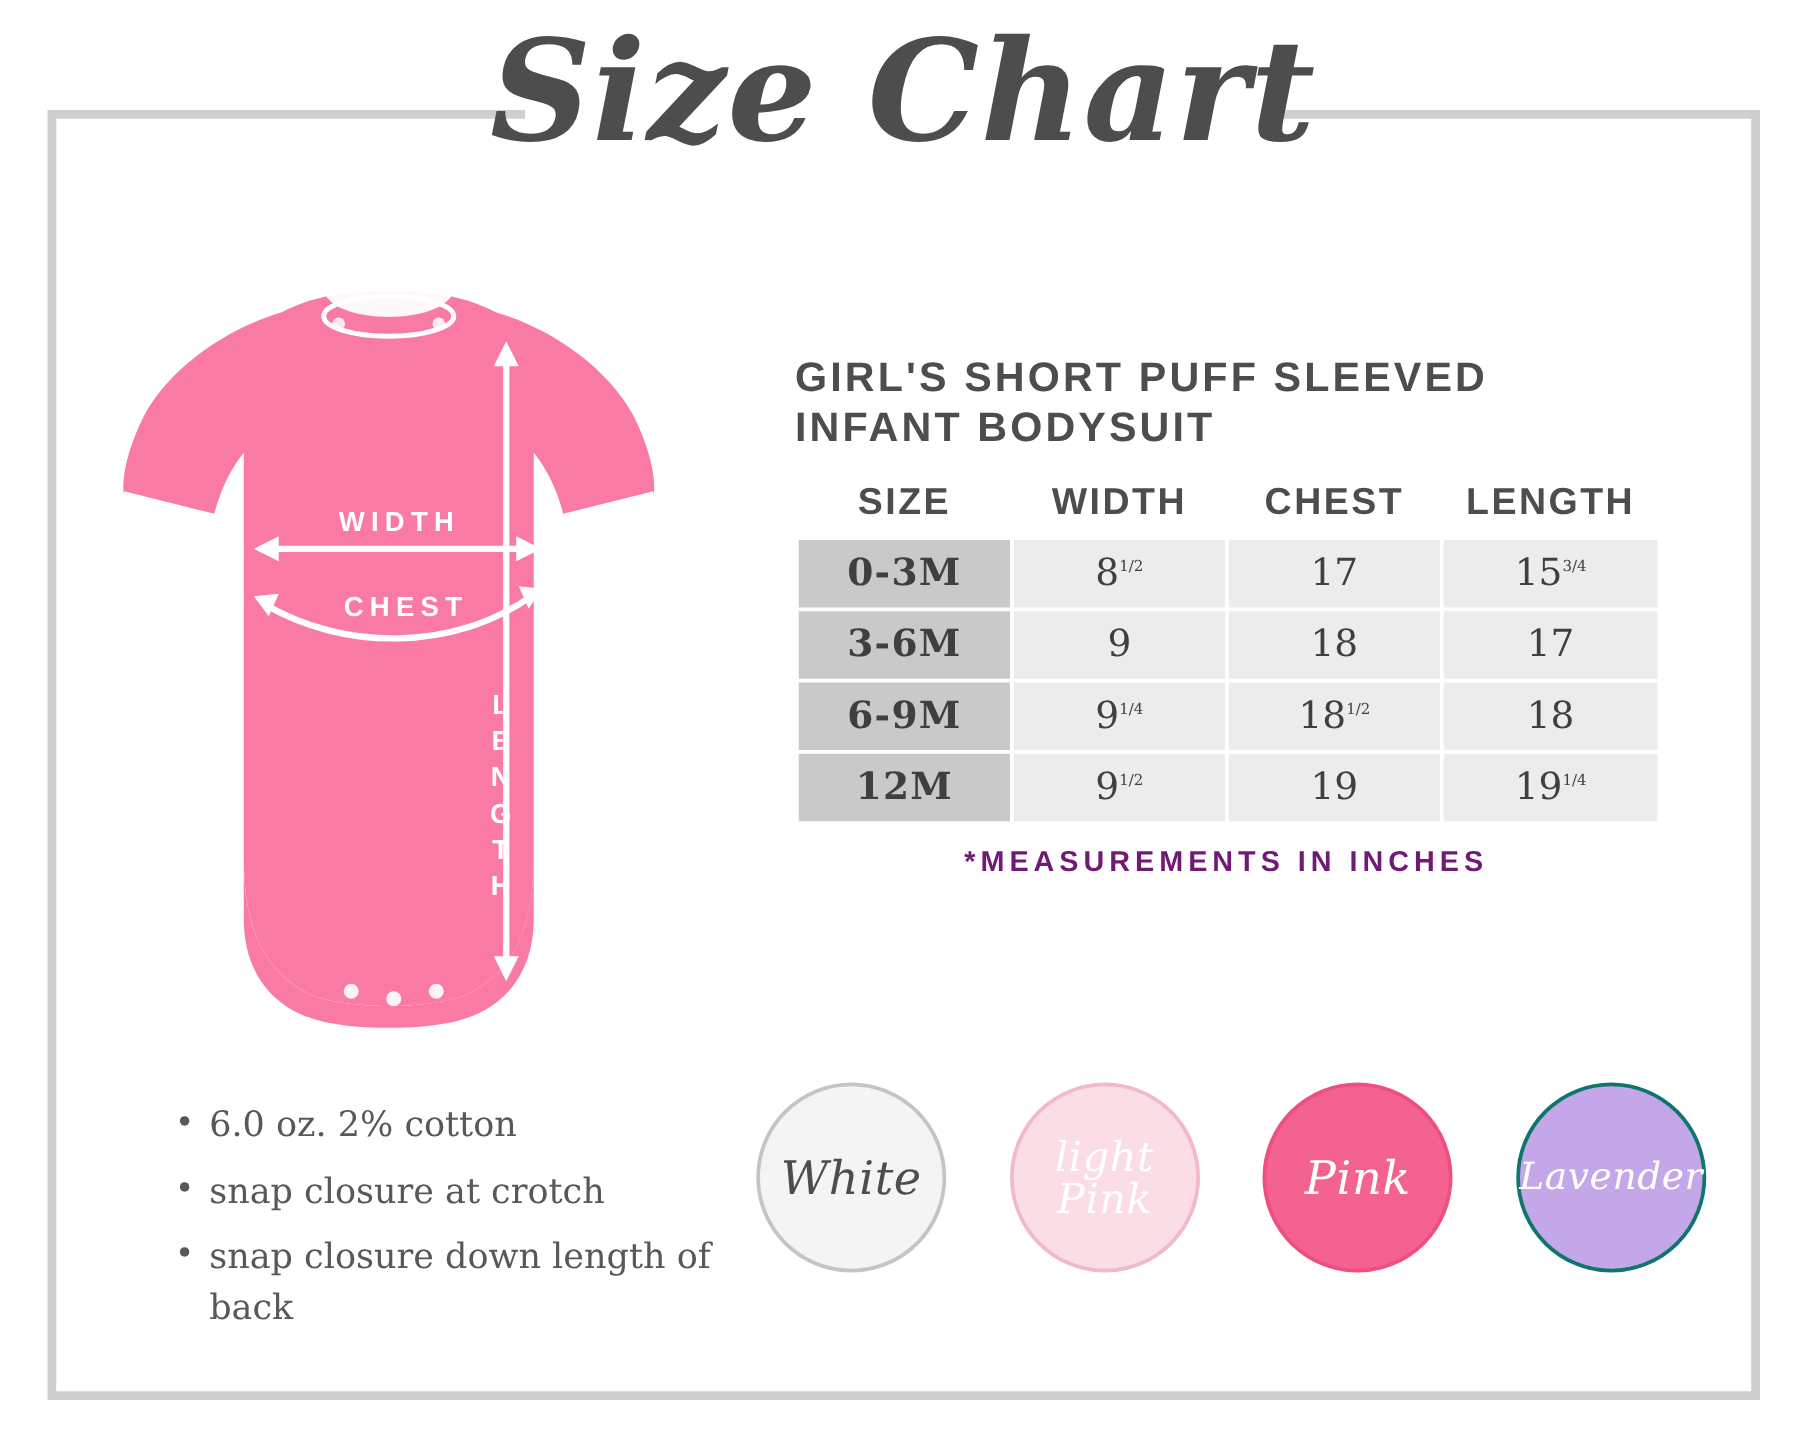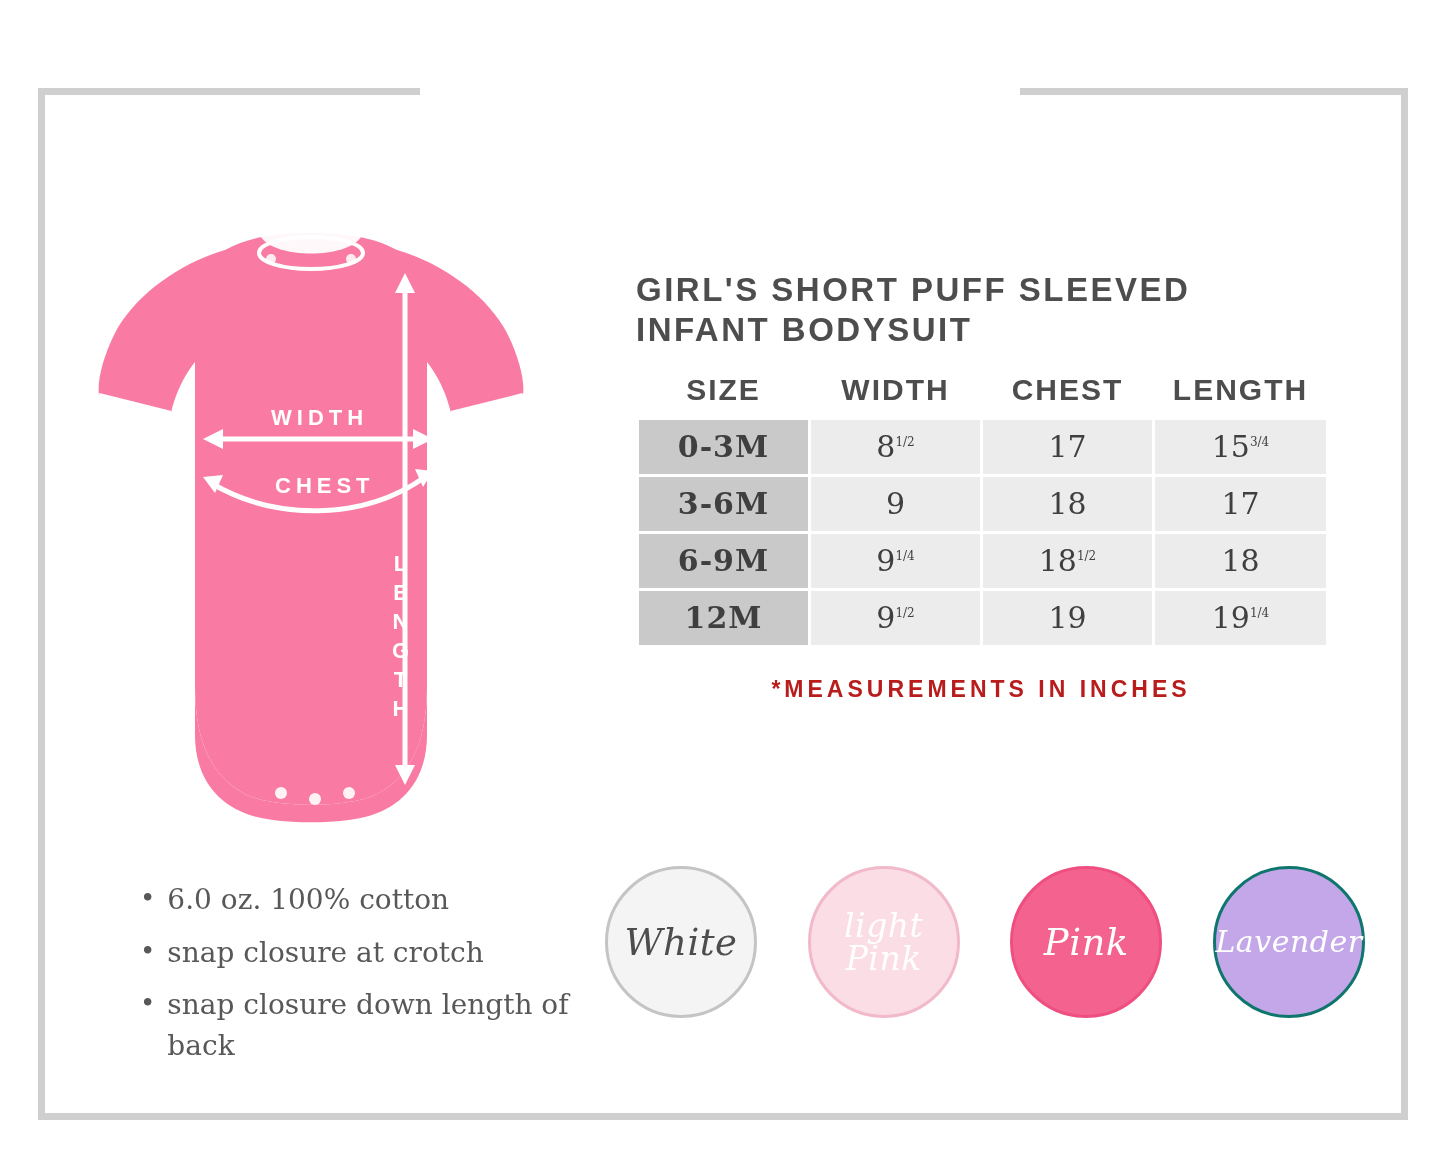--- a/index.html
+++ b/index.html
@@ -89,21 +89,21 @@
   .bullets .dot {
     flex: 0 0 auto;
     margin-right: 12px;
     font-size: 26px;
     line-height: 1.45;
   }
 
   
   .right-col {
     position: absolute;
-    left: 636px; top: 270px;
+    left: 636px; top: 282px;
     width: 690px;
   }
   .product-title {
     font-family: "Liberation Sans", sans-serif;
     font-weight: 700;
     font-size: 33px;
     line-height: 1.22;
     letter-spacing: 2.5px;
     color: #4d4d4d;
     text-transform: uppercase;
@@ -142,27 +142,27 @@
     letter-spacing: 1px;
     color: #3f3f3f;
   }
   td.val-cell { background: #ececec; }
   .frac {
     font-size: 12px;
     vertical-align: super;
     line-height: 0;
   }
   .measure-note {
-    margin-top: 28px;
+    margin-top: 16px;
     text-align: center;
     font-family: "Liberation Sans", sans-serif;
     font-weight: 700;
     font-size: 23px;
     letter-spacing: 4px;
-    color: #b91c1c;
+    color: #701a75;
   }
 
   
   .swatches {
     position: absolute;
     left: 605px; top: 866px;
     width: 760px;
     display: flex;
     justify-content: space-between;
   }
@@ -186,20 +186,21 @@
   .sw-pink     { background:#f4638f; border:3px solid #ef4f80; color:#ffffff; }
   .sw-lavender { background:#c3a7e8; border:3px solid #0f766e; color:#ffffff; font-size:30px; }
 </style>
 </head>
 <body>
 
 <div id="page">
 
   <div class="border-frame"></div>
   <div class="title-gap"></div>
+  <div class="title">Size Chart</div>
 
   <div class="garment-wrap">
     <svg class="garment-svg" width="520" height="640" viewBox="0 0 520 640">
 
       <path d="M150 35 C105 48 60 80 40 118 C28 142 22 166 24 180 L96 198 C102 172 116 145 140 128 Z" fill="#f97ba3"></path>
 
       <path d="M322 35 C367 48 412 80 432 118 C444 142 450 166 448 180 L376 198 C370 172 356 145 332 128 Z" fill="#f97ba3"></path>
 
       <path d="M150 35 C175 22 200 18 236 18 C272 18 297 22 322 35
                C340 46 350 70 352 100
@@ -242,21 +243,21 @@
     </svg>
 
     <span class="meas-label lbl-width">WIDTH</span>
     <span class="meas-label lbl-chest">CHEST</span>
     <span class="meas-label lbl-length">LENGTH</span>
   </div>
 
   <div class="bullets">
     <div class="bullet-row">
       <span class="dot">•</span>
-      <span>6.0 oz. 100% cotton</span>
+      <span>6.0 oz. 2% cotton</span>
     </div>
     <div class="bullet-row">
       <span class="dot">•</span>
       <span>snap closure at crotch</span>
     </div>
     <div class="bullet-row">
       <span class="dot">•</span>
       <span>snap closure down length of back</span>
     </div>
   </div>

